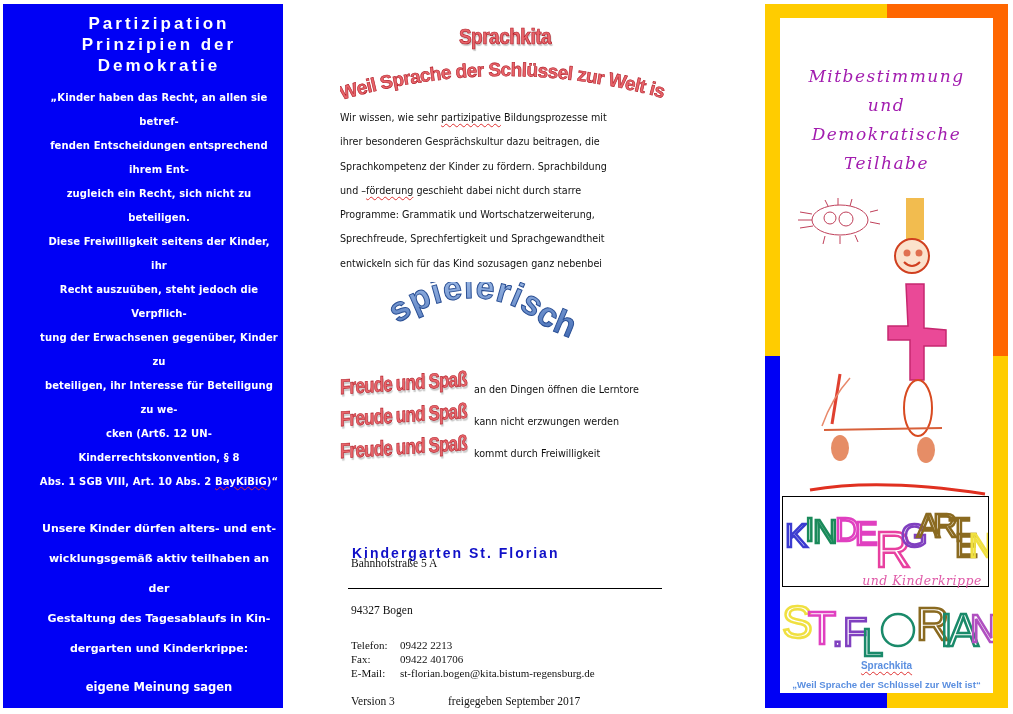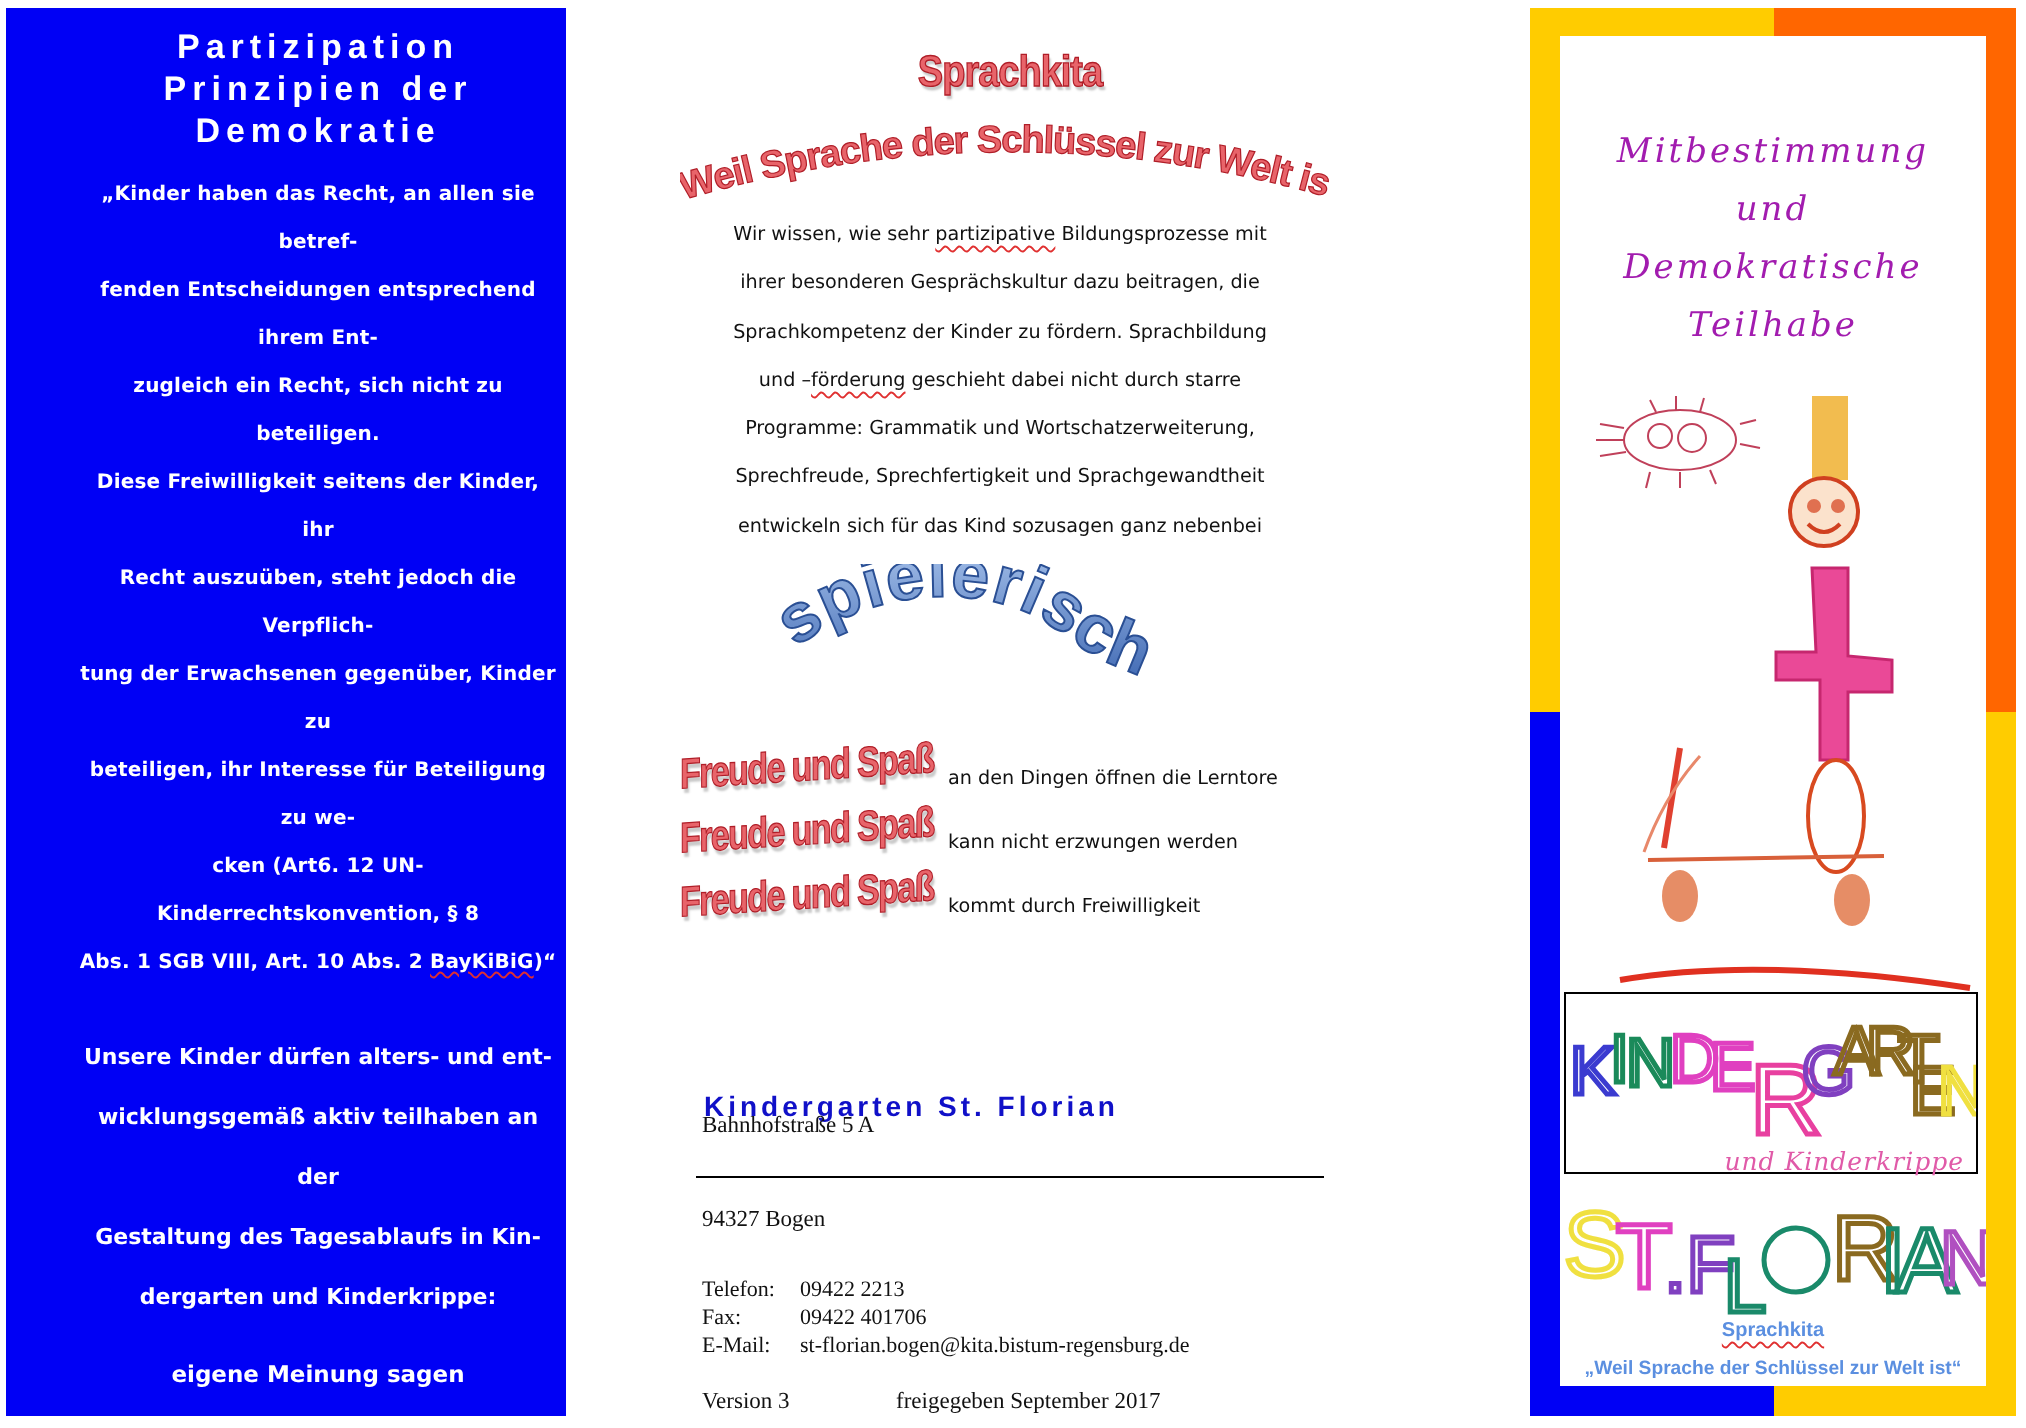--- a/index.html
+++ b/index.html
@@ -39,21 +39,21 @@
     font-family: "Liberation Sans", sans-serif; font-weight: bold;
     color: #e8646a; text-align: center;
     -webkit-text-stroke: 0.6px #b01e28;
     text-shadow: 1px 2px 1px #c8c8c8;
   }
   .sprachkita-title { position: absolute; left: 0; width: 350px; top: 26px; font-size: 19px; letter-spacing: -0.5px; transform: scaleY(1.15); }
   .arc-svg { position: absolute; left: 10px; top: 48px; }
   .intro {
     position: absolute; left: 10px; top: 106px; width: 320px;
     font-family: "DejaVu Sans", sans-serif; font-size: 9.6px; line-height: 24.3px;
-    color: #111; text-align: center;
+    color: #111; text-align: left;
   }
   .intro .spell { text-decoration: underline wavy #e03030; text-underline-offset: 2px; }
   .spielerisch-svg { position: absolute; left: 60px; top: 282px; }
   .fun-row { position: absolute; left: 10px; height: 30px; width: 330px; }
   .fun-label {
     position: absolute; left: 0; top: 0; width: 128px;
     font-family: "Liberation Sans", sans-serif; font-weight: bold;
     font-size: 17px; color: #e8646a; letter-spacing: -0.8px;
     -webkit-text-stroke: 0.5px #b01e28; text-shadow: 1px 2px 1px #c8c8c8;
     transform: scaleY(1.25) skewY(-3deg); transform-origin: left center;

